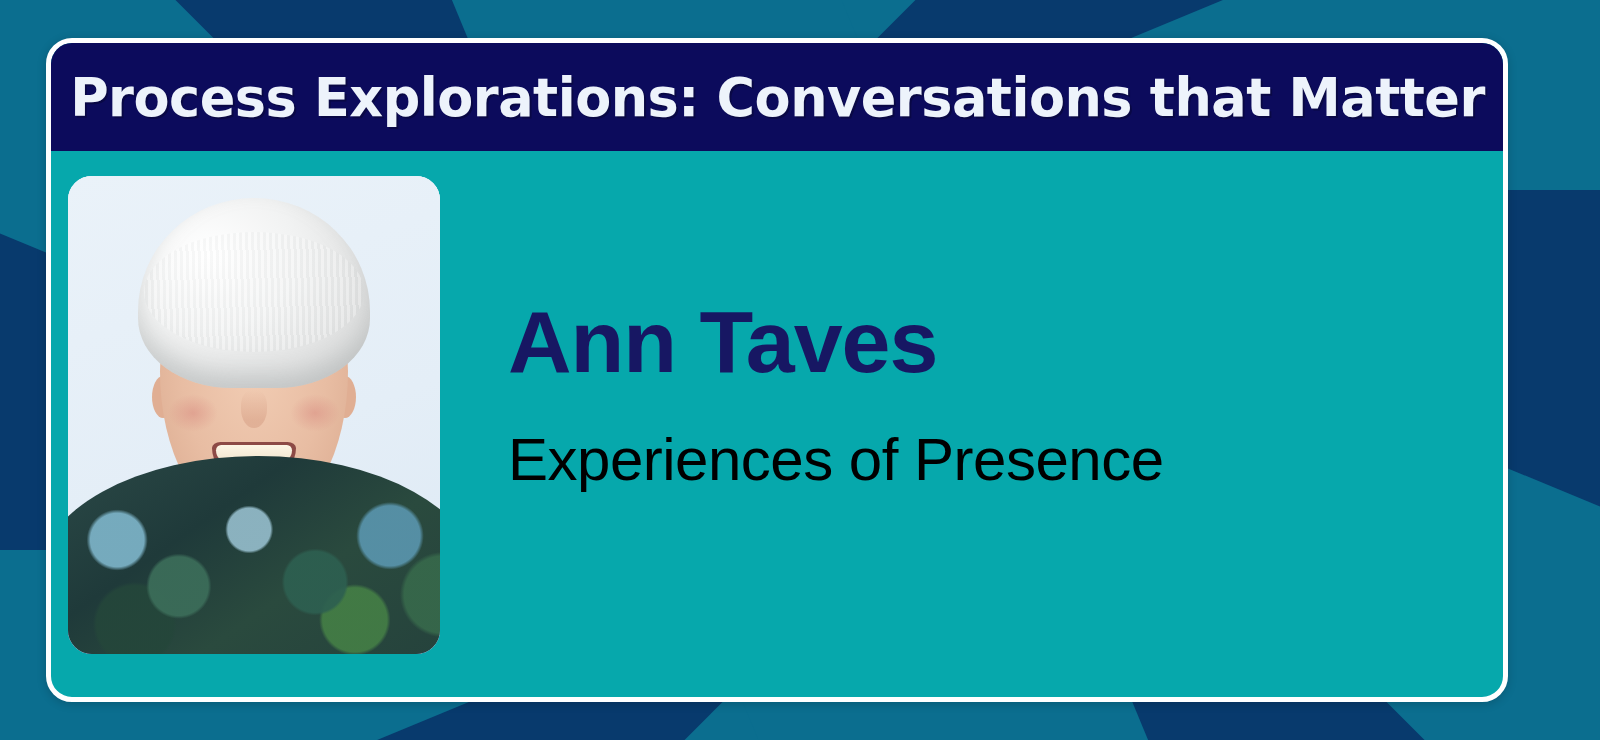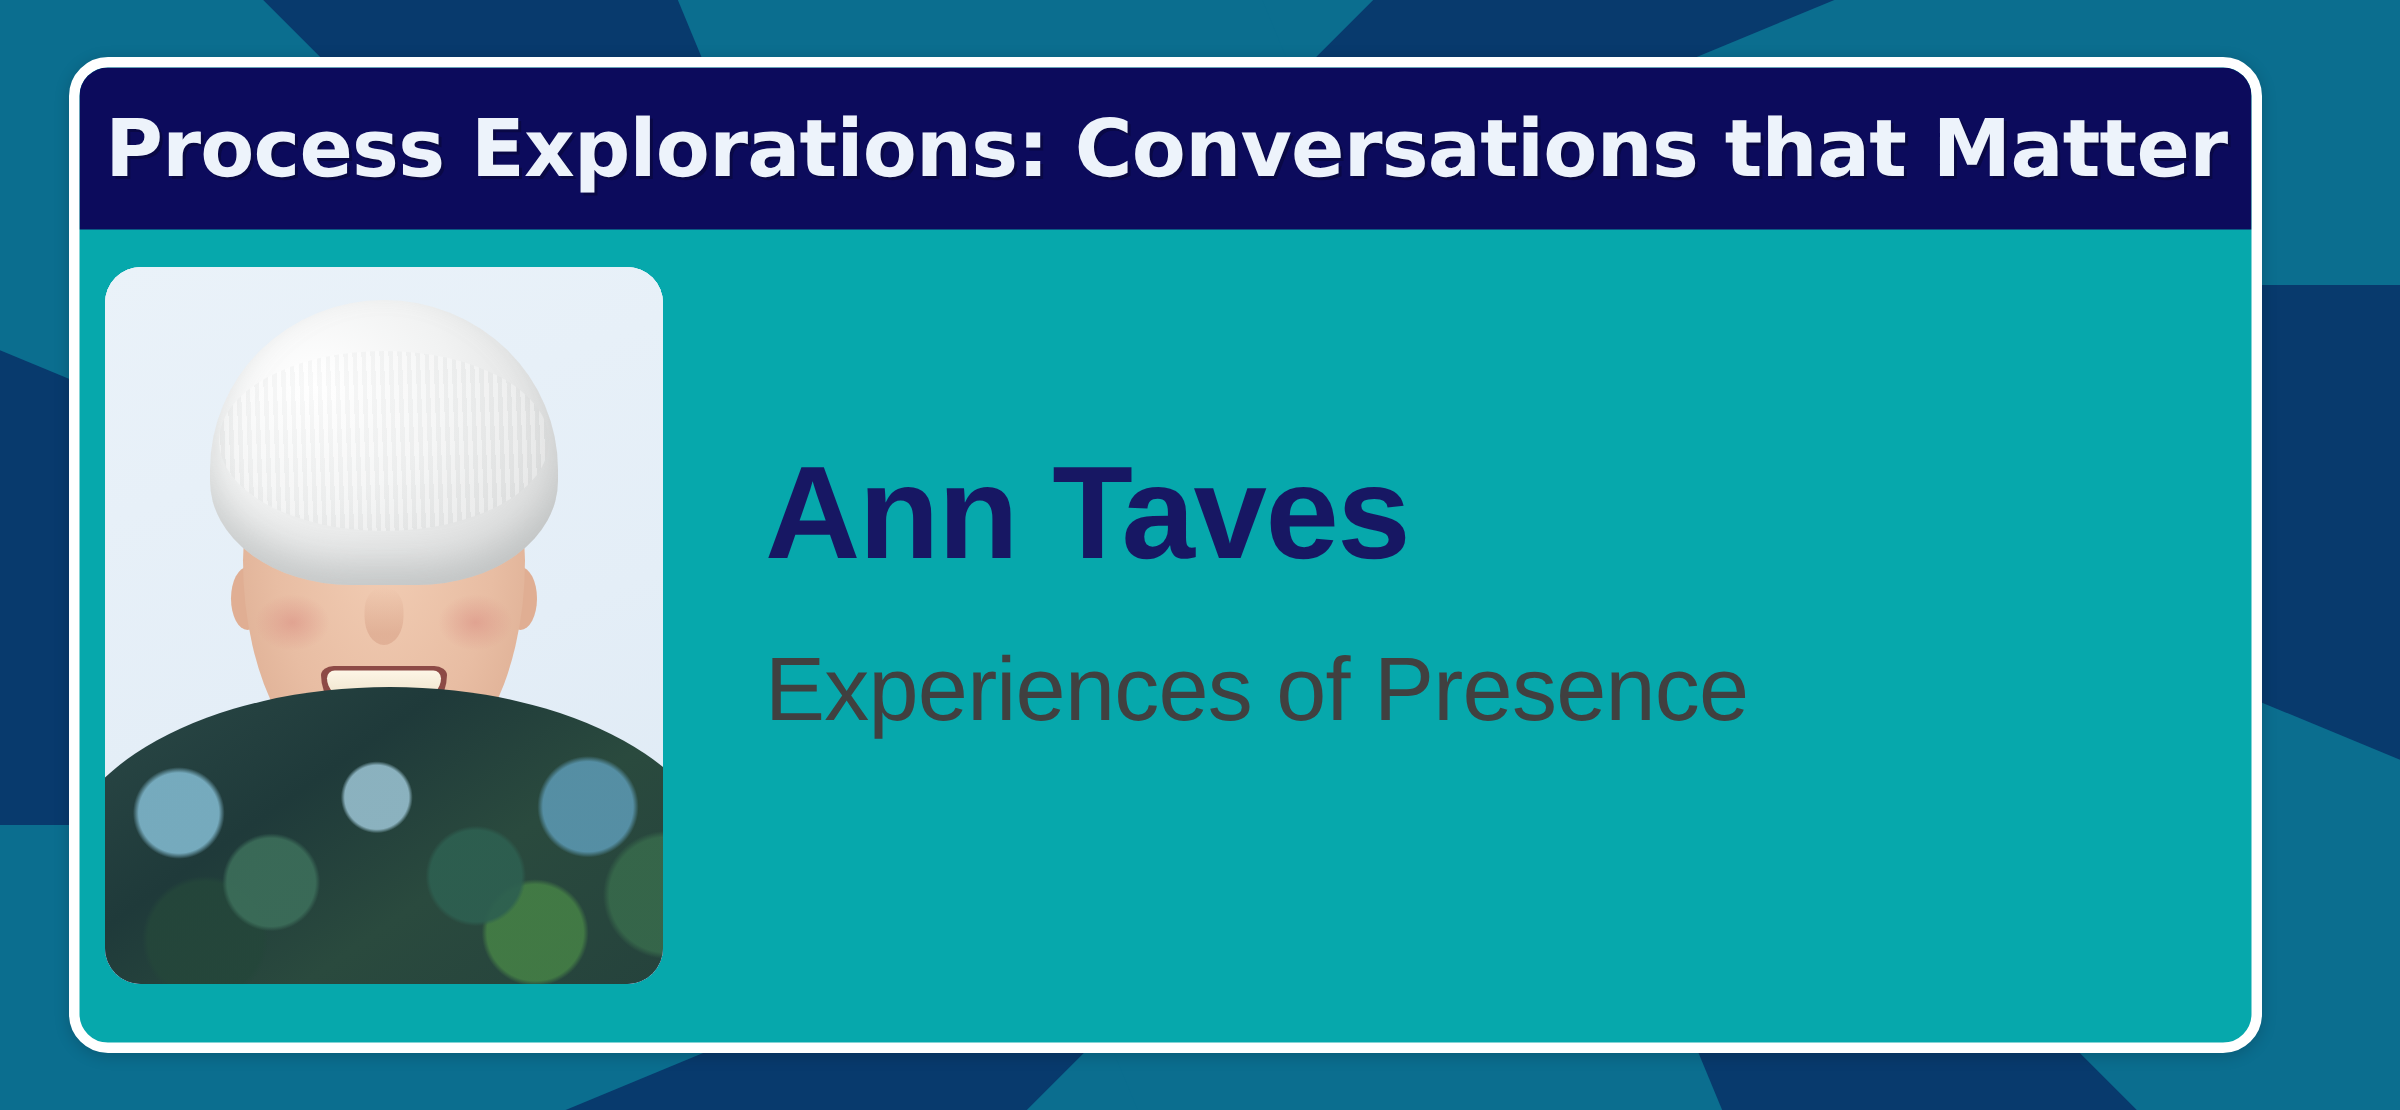--- a/index.html
+++ b/index.html
@@ -31,21 +31,21 @@
     background:#0b6e8f;
   }
   .ray.dark { background:#083a6d; }
 
   
   .card {
     position:absolute;
     left:46px; top:38px;
     width:1462px; height:664px;
     background:#06a8ac;
-    border:7px solid #ffffff;
+    border:5px solid #ffffff;
     border-radius:26px;
     overflow:hidden;
     box-shadow:0 2px 10px rgba(0,0,0,0.18);
   }
 
   .card-header {
     position:absolute;
     left:0; top:0; right:0;
     height:108px;
     background:#0c0b5c;
@@ -239,21 +239,21 @@
     color:#171763;
     font-family:"Liberation Sans", sans-serif;
     font-weight:bold;
     font-size:88px;
     line-height:1.02;
     letter-spacing:-1px;
     white-space:nowrap;
   }
   .talk-title {
     margin-top:41px;
-    color:#404040;
+    color:#000000;
     font-family:"Liberation Sans", sans-serif;
     font-weight:normal;
     font-size:60px;
     line-height:1.05;
     letter-spacing:-0.5px;
     white-space:nowrap;
   }
 </style>
 </head>
 <body>

